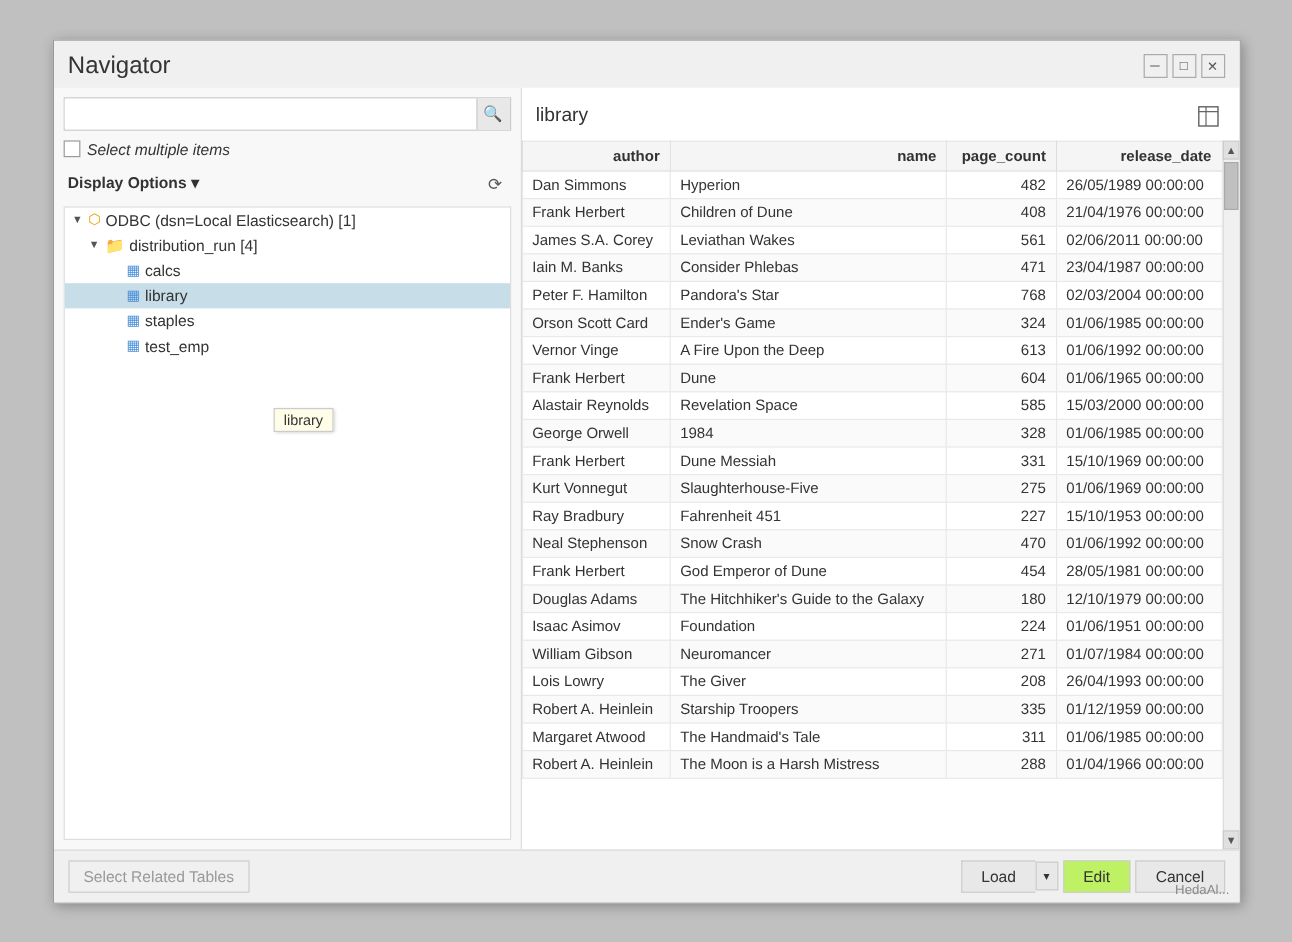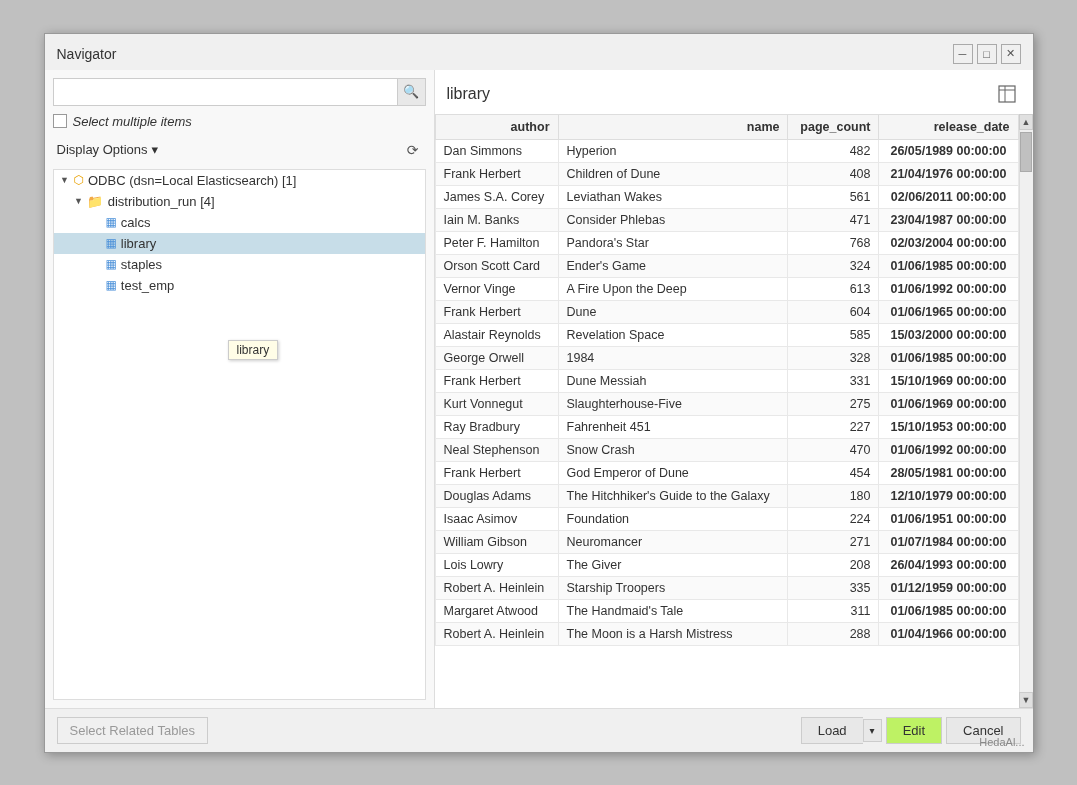--- a/index.html
+++ b/index.html
@@ -26,21 +26,21 @@
     }
     .title-bar {
       background: #f0f0f0;
       padding: 10px 12px 6px 12px;
       display: flex;
       align-items: center;
       justify-content: space-between;
       border-bottom: none;
     }
     .title-text {
-      font-size: 14px;
+      font-size: 20px;
       font-weight: 300;
       color: #333;
     }
     .title-buttons {
       display: flex;
       gap: 4px;
     }
     .title-btn {
       width: 20px;
       height: 20px;
@@ -127,20 +127,21 @@
     .display-options-btn {
       display: flex;
       align-items: center;
       gap: 4px;
       background: transparent;
       border: none;
       cursor: pointer;
       font-size: 13px;
       color: #333;
       padding: 2px 4px;
+      font-weight: bold;
     }
     .display-icon-btn {
       width: 26px;
       height: 26px;
       background: transparent;
       border: none;
       cursor: pointer;
       display: flex;
       align-items: center;
       justify-content: center;
@@ -255,21 +256,21 @@
     }
     .data-table tbody td {
       border: 1px solid #e8e8e8;
       padding: 4px 8px;
       color: #333;
       white-space: nowrap;
     }
     .data-table tbody tr:nth-child(even) { background: #fafafa; }
 
     td.num { text-align: right; }
-    td.date { text-align: center; font-weight: bold; }
+    td.date { text-align: left; }
 
     
     .scrollbar-track {
       width: 14px;
       background: #f0f0f0;
       border-left: 1px solid #ddd;
       display: flex;
       flex-direction: column;
       align-items: center;
     }

